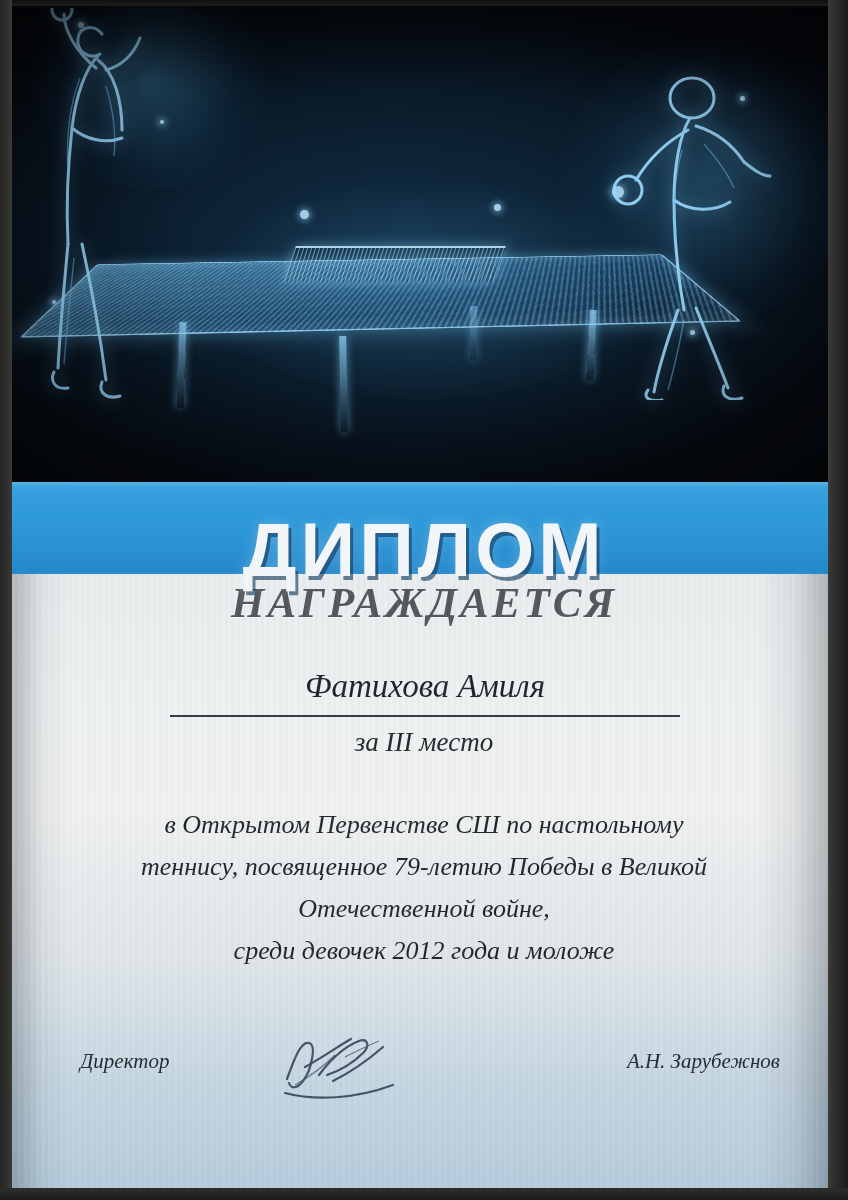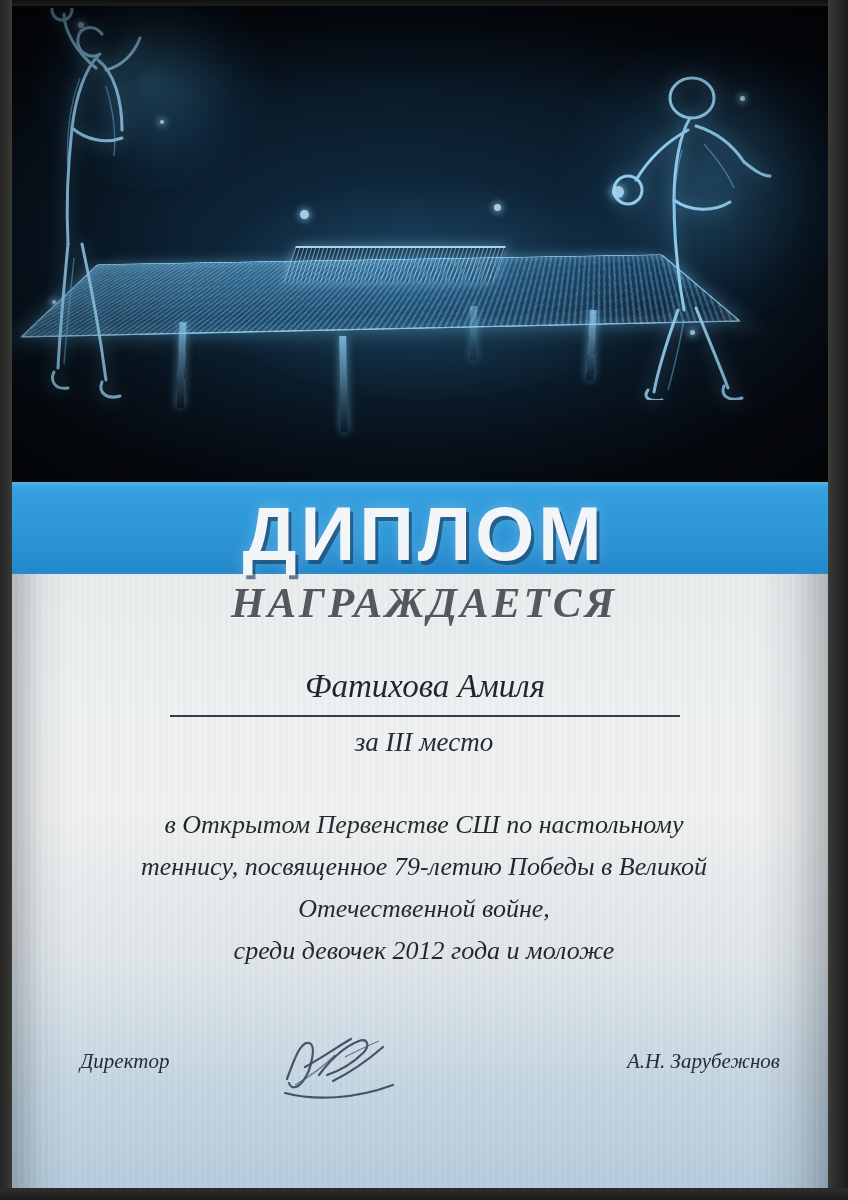--- a/index.html
+++ b/index.html
@@ -156,21 +156,21 @@
     top: 482px;
     width: 848px;
     height: 92px;
     background: linear-gradient(180deg, #3aa3e0 0%, #2f9ada 35%, #2b92d4 70%, #2387cb 100%);
     box-shadow: inset 0 2px 6px rgba(255,255,255,0.22);
     z-index: 5;
   }
   .diploma-title {
     position: absolute;
     left: 0;
-    top: 490px;
+    top: 506px;
     width: 848px;
     text-align: center;
     font-family: "Liberation Sans", sans-serif;
     font-weight: bold;
     font-size: 76px;
     letter-spacing: 4px;
     color: #f2f6f8;
     text-shadow:
       3px 4px 0 rgba(20,60,95,0.65),
       0 0 14px rgba(255,255,255,0.25);

